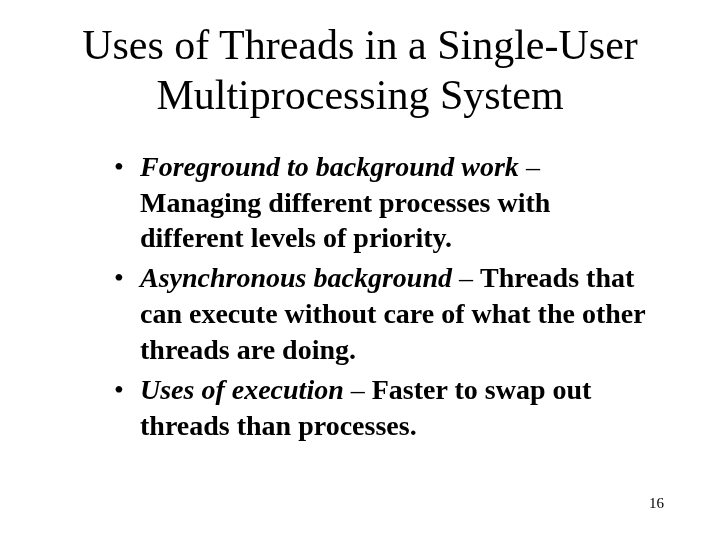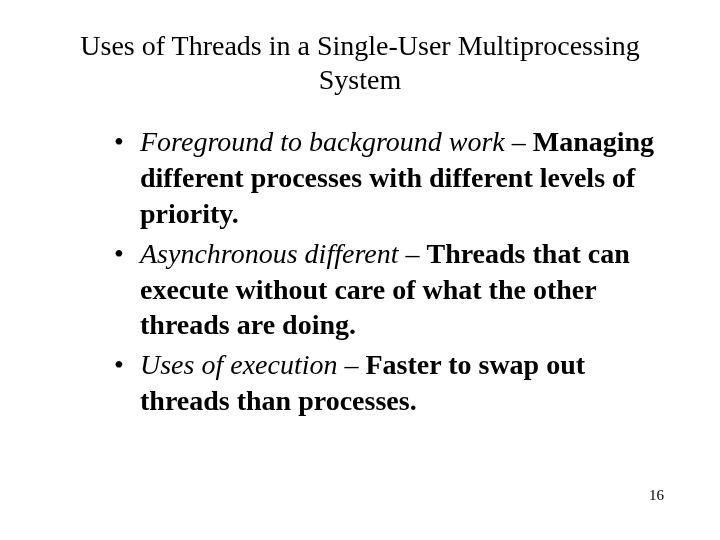--- a/index.html
+++ b/index.html
@@ -11,23 +11,23 @@
       width: 720px;
       height: 540px;
       background: #ffffff;
       font-family: "Times New Roman", Times, serif;
       color: #000;
       position: relative;
       padding: 20px 0 0 0;
     }
     .title {
       text-align: center;
-      font-size: 28px;
+      font-size: 42px;
       line-height: 1.2;
-      margin: 9px auto 28px auto;
+      margin: 0 auto 28px auto;
       width: 600px;
     }
     .bullets {
       margin-left: 110px;
       margin-right: 60px;
     }
     .bullet-item {
       font-size: 28px;
       line-height: 1.28;
       margin-bottom: 4px;
@@ -35,50 +35,50 @@
       padding-left: 30px;
     }
     .bullet-dot {
       position: absolute;
       left: 4px;
       top: 0;
       font-size: 28px;
     }
     .term {
       font-style: italic;
-      font-weight: normal;
+      font-weight: bold;
     }
     .dash {
       font-style: normal;
       font-weight: normal;
     }
     .desc {
       font-style: normal;
       font-weight: bold;
     }
     .page-num {
       position: absolute;
-      bottom: 36px;
+      bottom: 28px;
       right: 56px;
       font-size: 15px;
     }
   </style>
 </head>
 <body>
 
 <div class="title">Uses of Threads in a Single-User Multiprocessing System</div>
 
 <div class="bullets">
   <div class="bullet-item">
     <span class="bullet-dot">•</span>
     <span class="term">Foreground to background work</span><span class="dash"> – </span><span class="desc">Managing different processes with different levels of priority.</span>
   </div>
   <div class="bullet-item">
     <span class="bullet-dot">•</span>
-    <span class="term">Asynchronous different</span><span class="dash"> – </span><span class="desc">Threads that can execute without care of what the other threads are doing.</span>
+    <span class="term">Asynchronous background</span><span class="dash"> – </span><span class="desc">Threads that can execute without care of what the other threads are doing.</span>
   </div>
   <div class="bullet-item">
     <span class="bullet-dot">•</span>
     <span class="term">Uses of execution</span><span class="dash"> – </span><span class="desc">Faster to swap out threads than processes.</span>
   </div>
 </div>
 
 <div class="page-num">16</div>
 
 </body></html>

